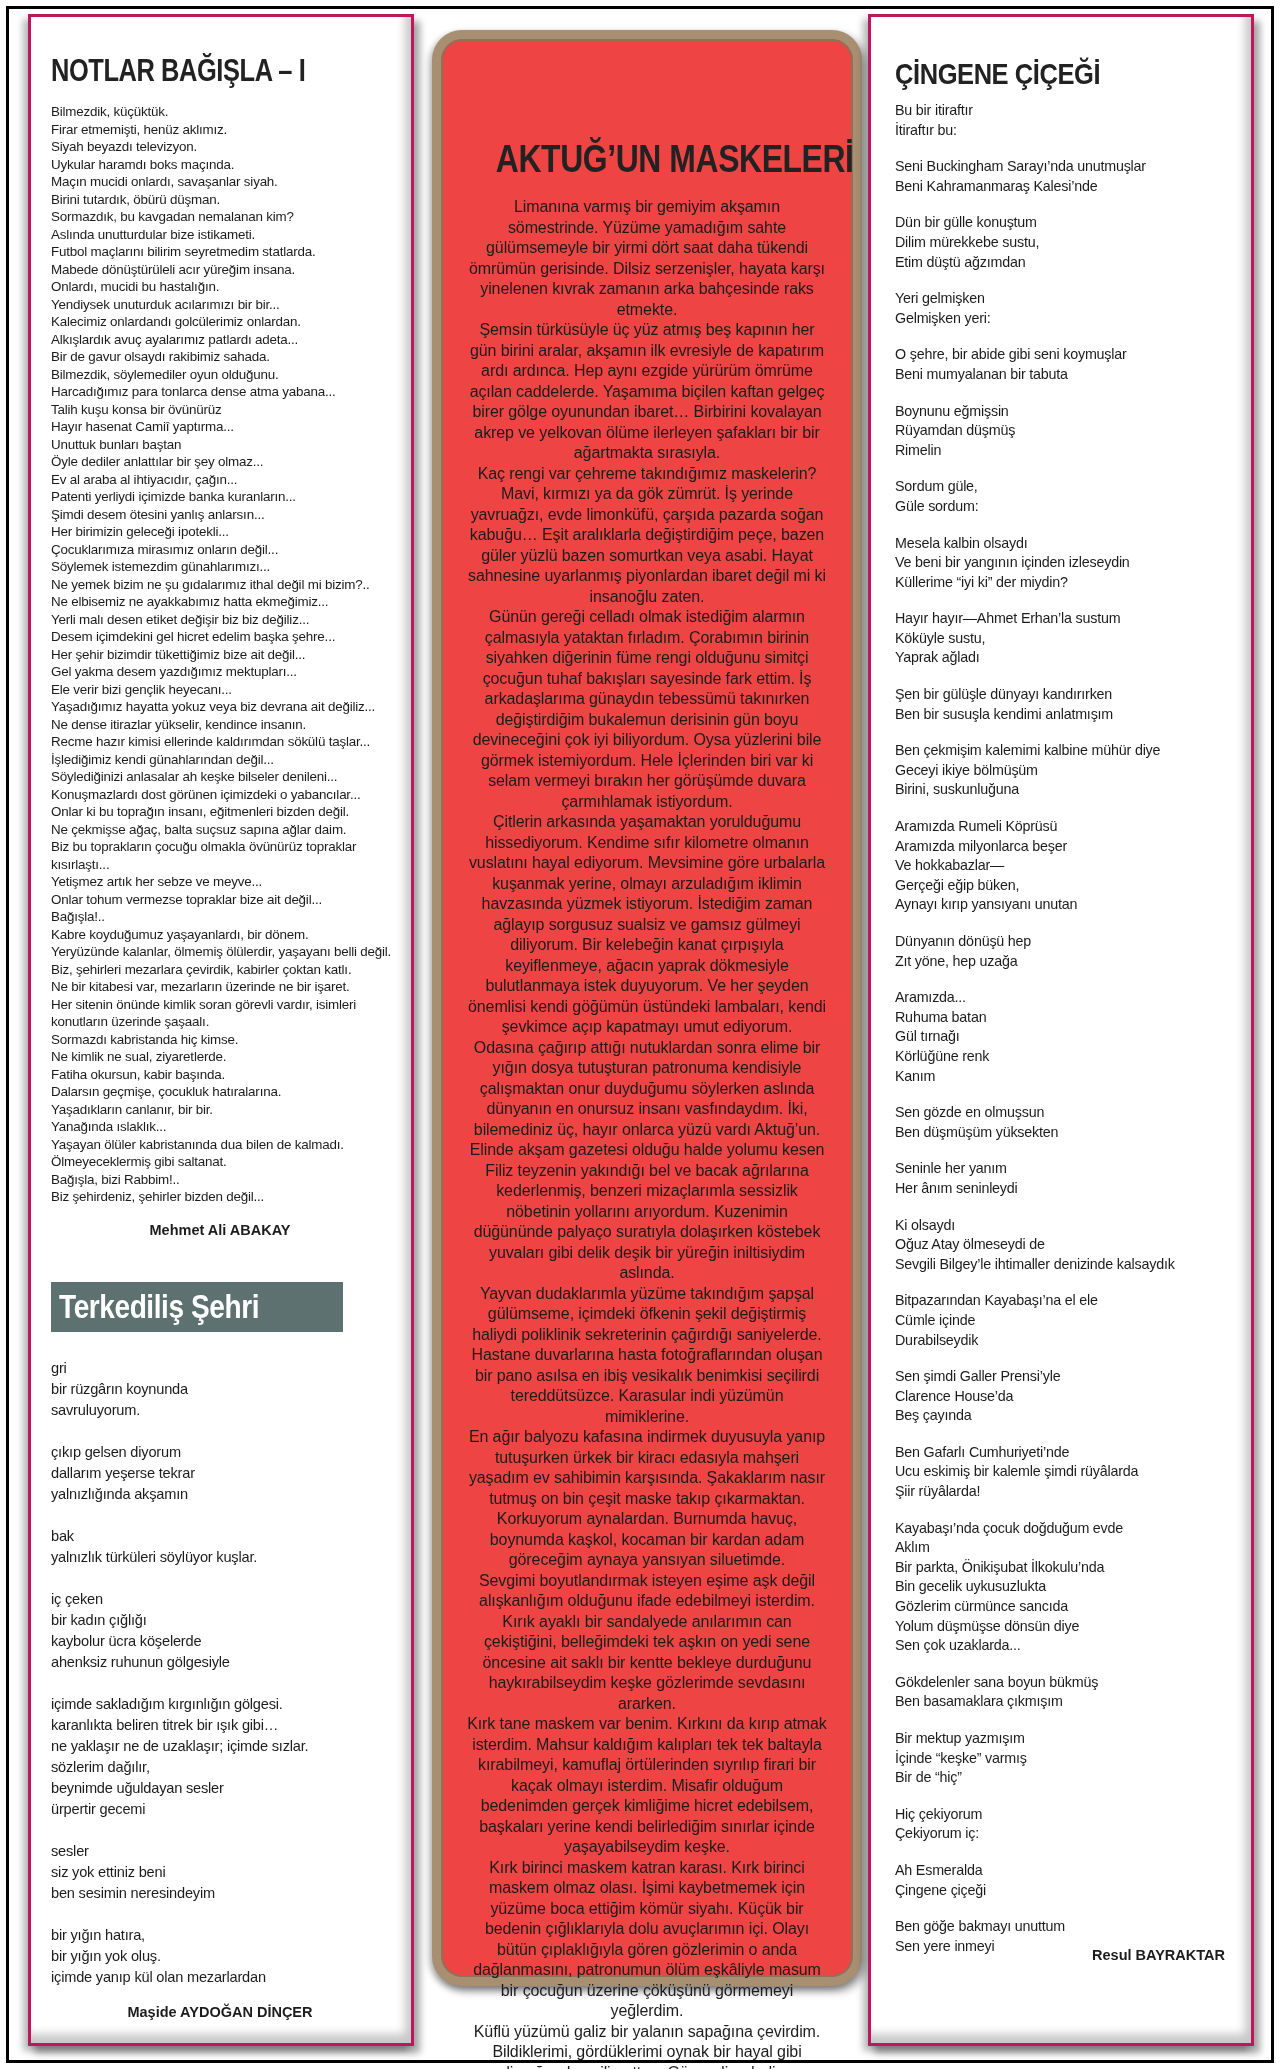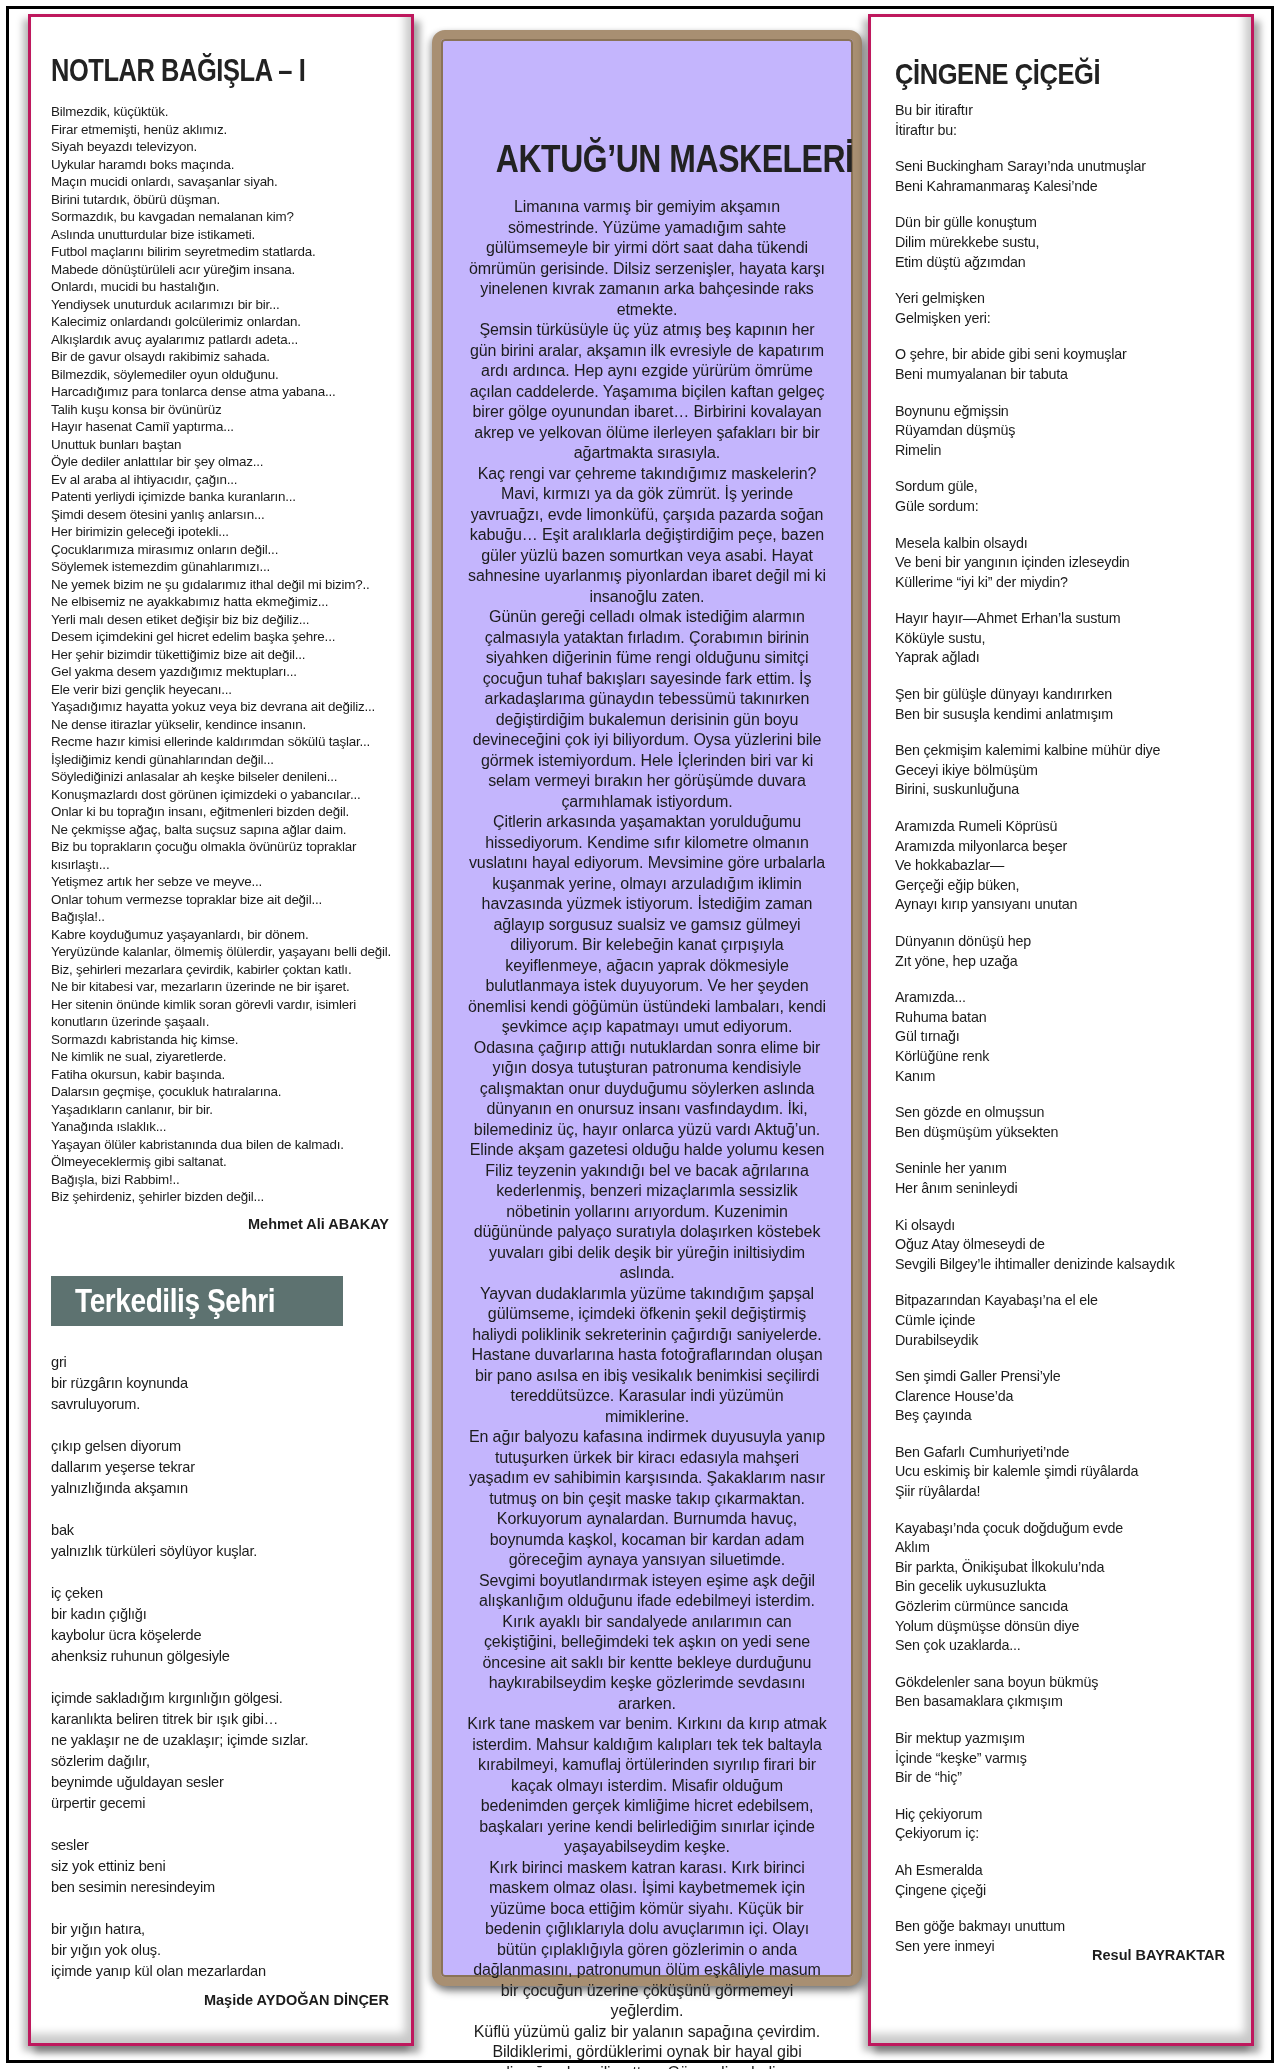--- a/index.html
+++ b/index.html
@@ -4,31 +4,31 @@
 <style>
   html,body{margin:0;padding:0;background:#ffffff;}
   body{width:1280px;height:2069px;position:relative;font-family:"Liberation Sans",sans-serif;color:#1c1c1c;overflow:hidden;}
   .frame{position:absolute;inset:6px;border:3px solid #000;pointer-events:none;}
   .card{position:absolute;background:#fff;border:3px solid #be185d;
         box-shadow:inset -6px -9px 10px rgba(0,0,0,.22), inset 2px 2px 1px rgba(255,255,255,.9),
                    6px 7px 7px rgba(0,0,0,.35), -5px 5px 7px rgba(0,0,0,.28);}
   .card-left{left:28px;top:14px;width:386px;height:2032px;padding:36px 16px 0 20px;box-sizing:border-box;}
   .card-right{left:868px;top:14px;width:386px;height:2032px;padding:40px 18px 16px 24px;box-sizing:border-box;}
   .panel-mid{position:absolute;left:432px;top:30px;width:430px;height:1956px;box-sizing:border-box;
-             background:#c4b5fd;border:9px solid #a88f72;border-radius:13px;
+             background:#ef4444;border:9px solid #a88f72;border-radius:30px;
              box-shadow:inset 0 0 0 2px #8a7357, 4px 5px 8px rgba(0,0,0,.4), -3px 3px 6px rgba(0,0,0,.25);
              padding:99px 26px 34px 26px;display:flex;flex-direction:column;}
   h1,h2,h3{margin:0;font-weight:bold;color:#222;}
   .title-left{font-size:31px;letter-spacing:-.5px;transform:scaleX(.82);transform-origin:left center;white-space:nowrap;margin-bottom:14px;}
   .title-right{font-size:30px;letter-spacing:-.5px;transform:scaleX(.85);transform-origin:left center;white-space:nowrap;margin-bottom:10px;}
   .title-mid{font-size:38px;letter-spacing:-.5px;transform:scaleX(.84);transform-origin:center;text-align:center;white-space:nowrap;margin-bottom:16px;}
   .poem1 .line{font-size:13.4px;line-height:17.5px;letter-spacing:-.2px;}
   .author{font-weight:bold;font-size:14.5px;}
-  .author-r{text-align:right;padding-right:6px;margin-top:10px;}
-  .teal-bar{margin-top:44px;width:292px;height:50px;display:flex;align-items:center;padding-left:24px;box-sizing:border-box;}
+  .author-r{text-align:center;padding-right:6px;margin-top:16px;}
+  .teal-bar{margin-top:44px;width:292px;height:50px;display:flex;align-items:center;padding-left:8px;box-sizing:border-box;}
   .teal-bar span{color:#fff;font-weight:bold;font-size:33px;letter-spacing:-.5px;transform:scaleX(.85);transform-origin:left center;white-space:nowrap;}
   .poem2{margin-top:26px;}
   .poem2 .line{font-size:14.6px;line-height:21px;letter-spacing:-.2px;}
   .poem2 .gap{height:21px;}
   .prose{text-align:center;}
   .prose p{margin:0;font-size:16px;line-height:20.5px;letter-spacing:-.1px;}
   .poem3 .line{font-size:14.3px;line-height:19.6px;letter-spacing:-.2px;}
   .poem3 .gap{height:17px;}
   .author-br{position:absolute;right:26px;bottom:80px;font-weight:bold;font-size:14.5px;}
 </style>

